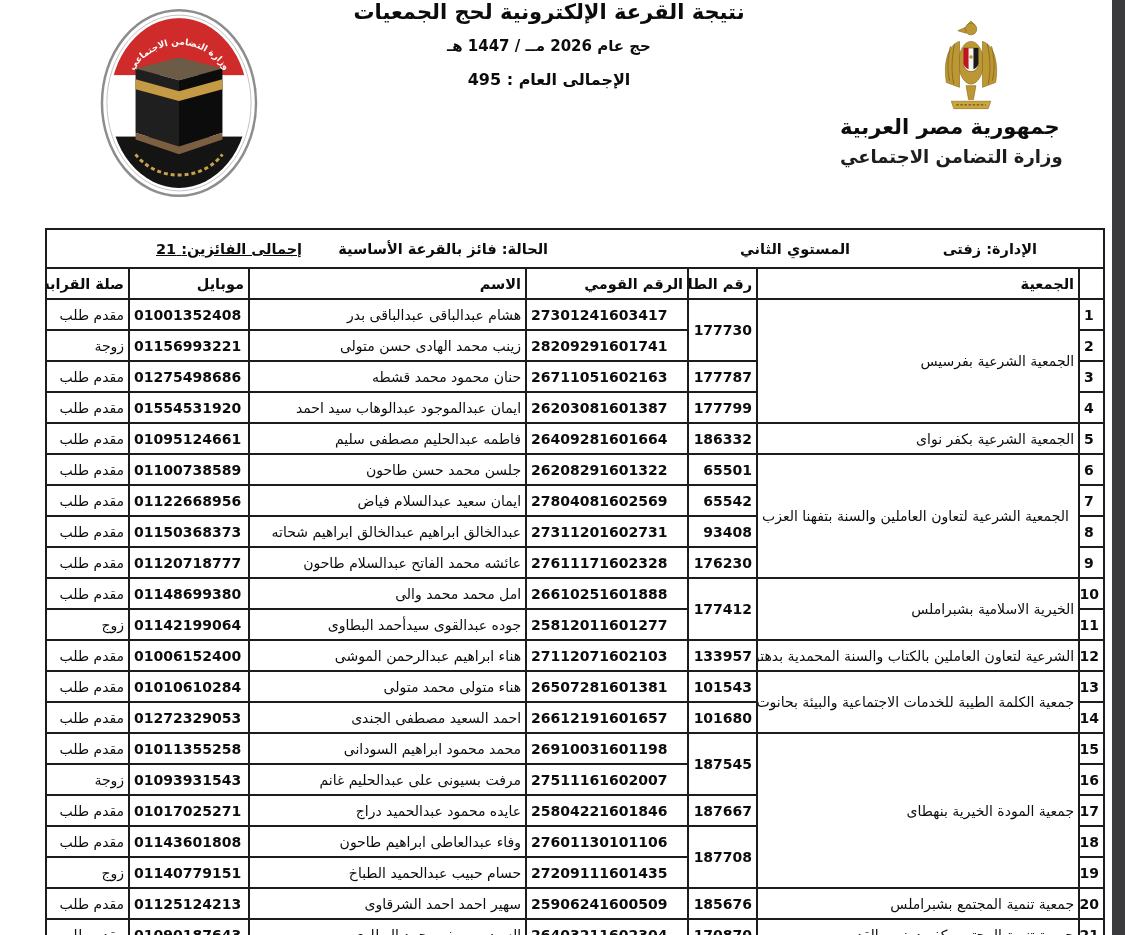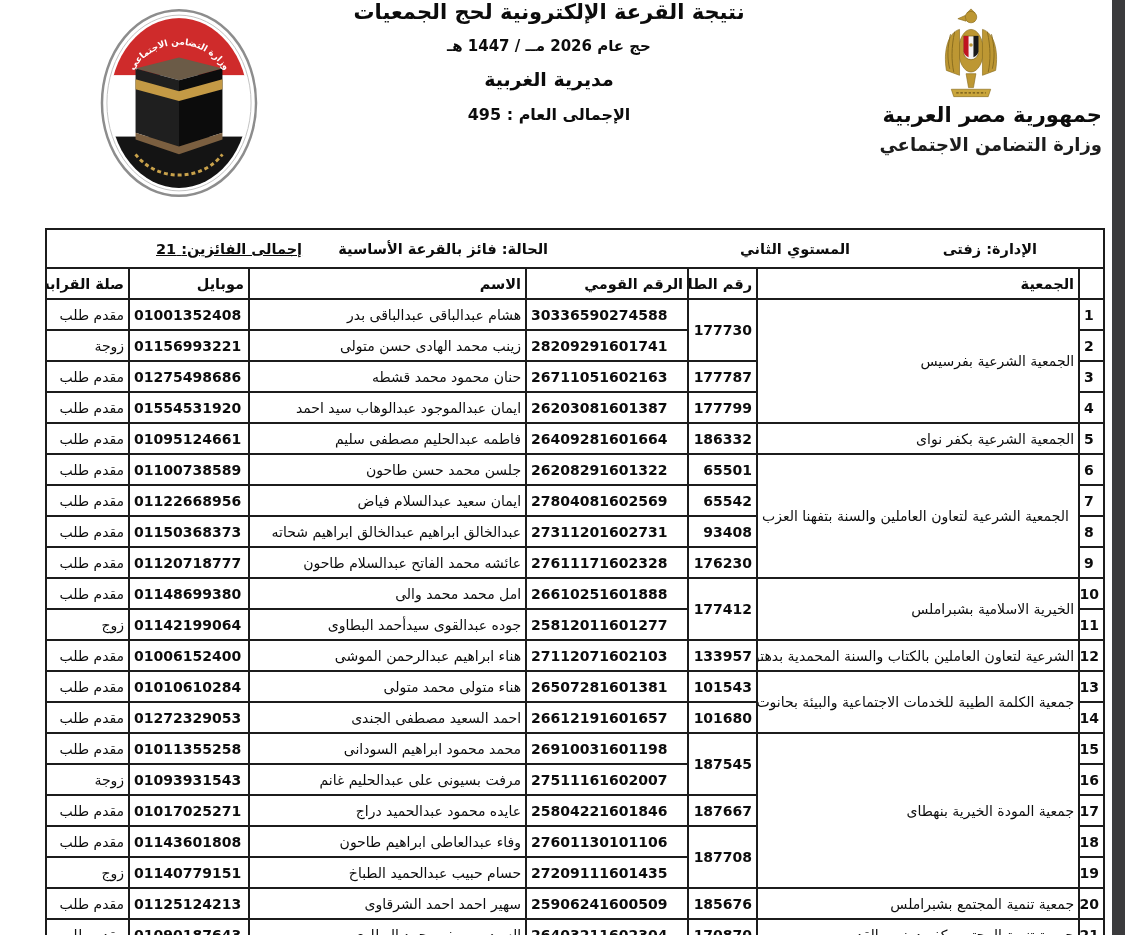--- a/index.html
+++ b/index.html
@@ -9,21 +9,21 @@
 
   
   .hdr{position:absolute;top:0;left:0;width:1112px;height:226px;display:flex;}
   .logo-left{flex:0 0 158px;margin:8px 0 0 100px;}
   .kaaba-svg{width:158px;height:190px;display:block;}
   .hdr-center{flex:1 1 auto;text-align:center;direction:rtl;}
   .title{font-size:21px;font-weight:bold;}
   .sub{font-size:15px;font-weight:bold;margin-top:13px;}
   .dirline{font-size:19px;font-weight:bold;margin-top:13px;}
   .total{font-size:16px;font-weight:bold;margin-top:15px;}
-  .hdr-right{flex:0 0 262px;text-align:right;padding-top:8px;margin-right:10px;direction:rtl;}
+  .hdr-right{flex:0 0 262px;text-align:left;padding-top:20px;margin-right:10px;direction:rtl;}
   .eagle-svg{width:82px;height:92px;display:block;margin:0 auto;}
   .republic{font-size:21px;font-weight:bold;margin-top:3px;}
   .ministry{font-size:18px;font-weight:600;margin-top:7px;opacity:.93;letter-spacing:.5px;}
 
   
   table.results{position:absolute;top:228px;left:45px;width:1058px;direction:rtl;
                 border-collapse:collapse;table-layout:fixed;}
   .results td,.results th{border:2px solid #1c1c1c;padding:2px 4px;vertical-align:middle;
                 overflow:hidden;white-space:nowrap;}
   .inforow td{height:33px;}
@@ -77,21 +77,20 @@
         <text font-size="9" font-weight="bold" fill="#ffffff">
           <textPath href="#arcT" startOffset="50%" text-anchor="middle">وزارة التضامن الاجتماعي</textPath>
         </text>
         <path d="M 36,148 A 54,50 0 0 0 124,148" fill="none" stroke="#c9a24b" stroke-width="3" stroke-dasharray="4 3"></path>
       </svg>
     </div>
 
     <div class="hdr-center">
       <div class="title">نتيجة القرعة الإلكترونية لحج الجمعيات</div>
       <div class="sub">حج عام 2026 مــ / 1447 هـ</div>
-      <div class="dirline">مديرية الغربية</div>
       <div class="total">
         <span>الإجمالى العام :</span>
         <span>495</span>
       </div>
     </div>
 
     <div class="hdr-right">
       <svg class="eagle-svg" viewBox="0 0 100 112">
         <g fill="#bd9733" stroke="#8a6d1f" stroke-width="0.8">
           <polygon points="50,1 55,6 45,6"></polygon>
@@ -158,21 +157,21 @@
         <th>الاسم</th>
         <th>موبايل</th>
         <th>صلة القرابه</th>
       </tr>
     </thead>
     <tbody>
         <tr>
           <td class="col-no">1</td>
           <td class="col-assoc" rowspan="4">الجمعية الشرعية بفرسيس</td>
           <td class="col-req num" rowspan="2">177730</td>
-          <td class="col-nid num">30336590274588</td>
+          <td class="col-nid num">27301241603417</td>
           <td class="col-name">هشام عبدالباقى عبدالباقى بدر</td>
           <td class="col-phone num">01001352408</td>
           <td class="col-rel">مقدم طلب</td>
         </tr>
         <tr>
           <td class="col-no">2</td>
           <td class="col-nid num">28209291601741</td>
           <td class="col-name">زينب محمد الهادى حسن متولى</td>
           <td class="col-phone num">01156993221</td>
           <td class="col-rel">زوجة</td>

